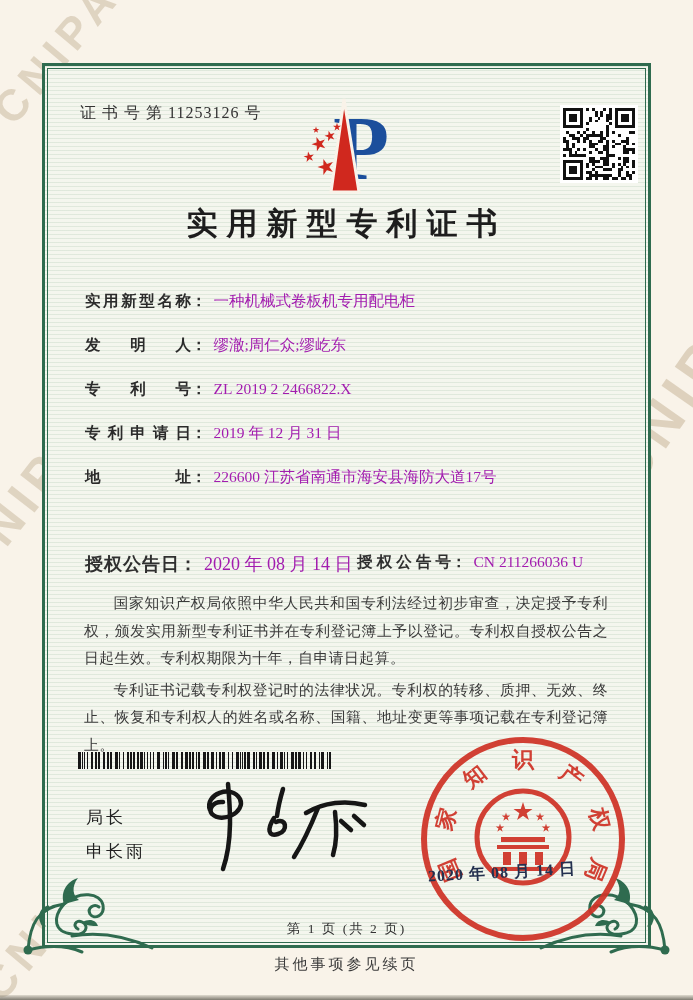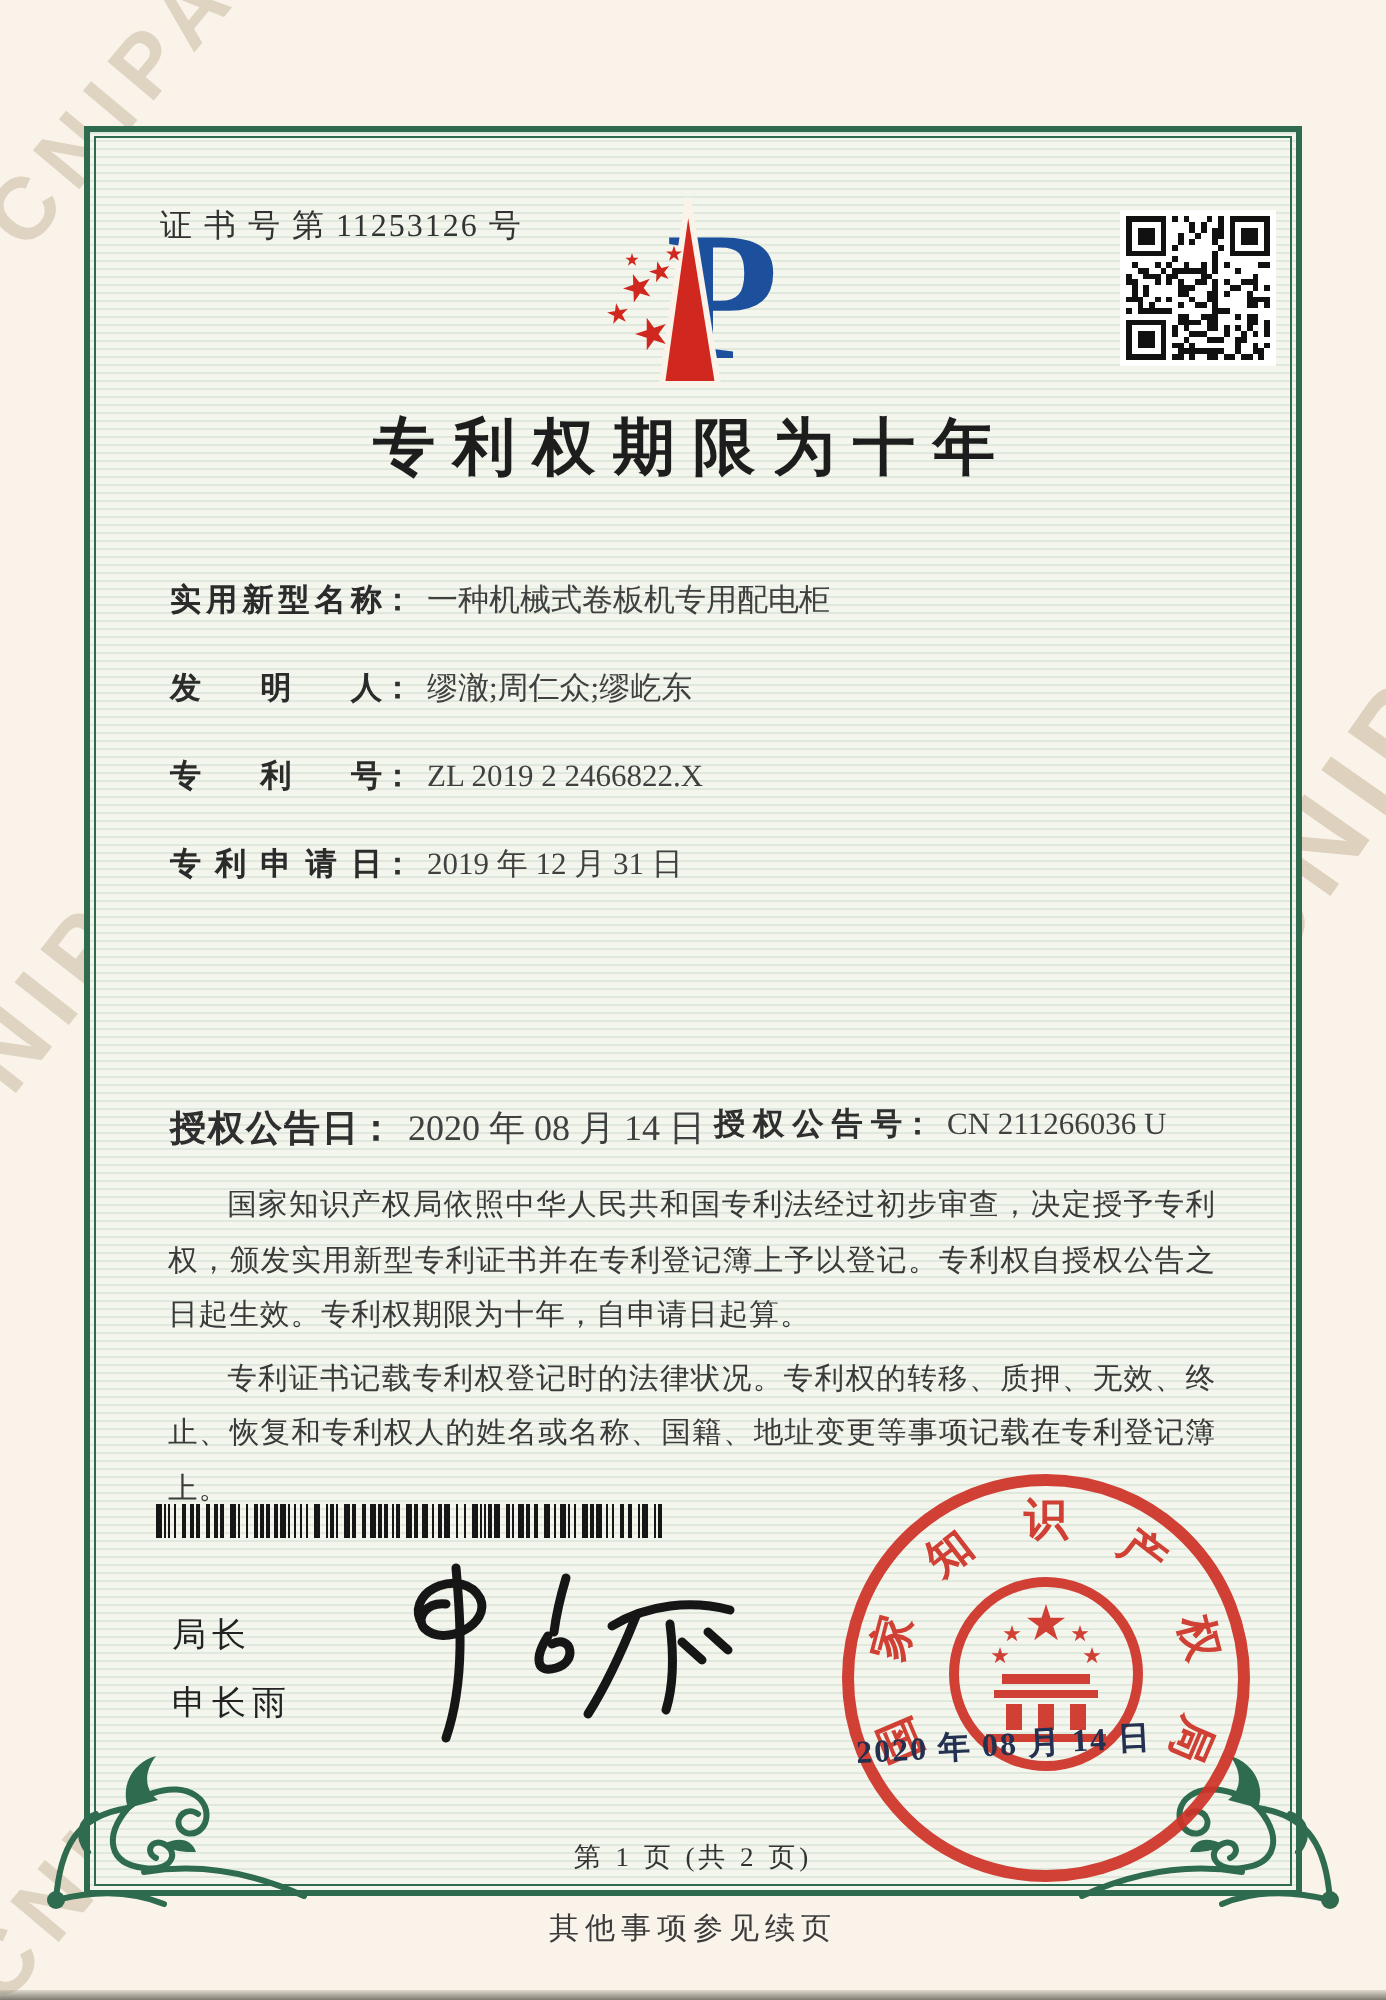--- a/index.html
+++ b/index.html
@@ -37,21 +37,21 @@
   .logo { position:absolute; left:281px; top:97px; width:132px; height:99px; }
   .qr { position:absolute; left:560px; top:105px; width:78px; height:78px; background:#fff; padding:3px; box-sizing:border-box; }
   .doc-title {
     position:absolute; left:0; right:0; top:203px; text-align:center;
     font-size:31px; font-weight:bold; letter-spacing:9px; color:#1d1d1d;
   }
   .fields { position:absolute; left:85px; top:290px; font-size:15.5px; }
   .frow { height:44px; line-height:22px; white-space:nowrap; }
   .flabel { display:inline-block; width:106px; text-align:justify; text-align-last:justify; font-weight:600; color:#2b2b2b; vertical-align:top; }
   .fcolon { font-weight:600; }
-  .fvalue { margin-left:7px; color:#404040; }
+  .fvalue { margin-left:7px; color:#a21caf; }
   .grant-left  { position:absolute; left:85px;  top:552px; font-size:18px; white-space:nowrap; }
   .grant-right { position:absolute; left:357px; top:552px; font-size:15.5px; white-space:nowrap; }
   .glabel { display:inline-block; width:94px; text-align:justify; text-align-last:justify; font-weight:600; }
   .paras { position:absolute; left:84px; top:586px; width:524px; font-size:14.8px; line-height:27.5px;
            text-align:justify; color:#3a3a3a; letter-spacing:0.5px; }
   .paras p { margin:4px 0 2px 0; text-indent:2em; }
   .barcode { position:absolute; left:78px; top:752px; width:258px; height:17px; font-size:0; }
   .barcode span { display:inline-block; height:100%; background:#161616; }
   .officer-title { position:absolute; left:86px; top:806px; font-size:17px; letter-spacing:3px; color:#222; }
   .officer-name  { position:absolute; left:86px; top:840px; font-size:17px; letter-spacing:3px; color:#222; }
@@ -313,34 +313,37 @@
           <rect x="1" y="1" width="5" height="5" fill="#fff"></rect>
           <rect x="2" y="2" width="3" height="3" fill="#111"></rect>
           <rect x="18" y="0" width="7" height="7"></rect>
           <rect x="19" y="1" width="5" height="5" fill="#fff"></rect>
           <rect x="20" y="2" width="3" height="3" fill="#111"></rect>
           <rect x="0" y="18" width="7" height="7"></rect>
           <rect x="1" y="19" width="5" height="5" fill="#fff"></rect>
           <rect x="2" y="20" width="3" height="3" fill="#111"></rect>
         </svg></div>
 
-    <div class="doc-title">专利权期限为十年</div>
+    <div class="doc-title">实用新型专利证书</div>
 
     <div class="fields">
       <div class="frow">
         <span class="flabel">实用新型名称</span><span class="fcolon">：</span><span class="fvalue">一种机械式卷板机专用配电柜</span>
       </div>
       <div class="frow">
         <span class="flabel">发明人</span><span class="fcolon">：</span><span class="fvalue">缪澈;周仁众;缪屹东</span>
       </div>
       <div class="frow">
         <span class="flabel">专利号</span><span class="fcolon">：</span><span class="fvalue">ZL 2019 2 2466822.X</span>
       </div>
       <div class="frow">
         <span class="flabel">专利申请日</span><span class="fcolon">：</span><span class="fvalue">2019 年 12 月 31 日</span>
+      </div>
+      <div class="frow">
+        <span class="flabel">地址</span><span class="fcolon">：</span><span class="fvalue">226600 江苏省南通市海安县海防大道17号</span>
       </div>
     </div>
 
     <div class="grant-left">
       <span class="glabel">授权公告日</span><span class="fcolon">：</span><span class="fvalue">2020 年 08 月 14 日</span>
     </div>
     <div class="grant-right">
       <span class="glabel">授权公告号</span><span class="fcolon">：</span><span class="fvalue">CN 211266036 U</span>
     </div>
 

